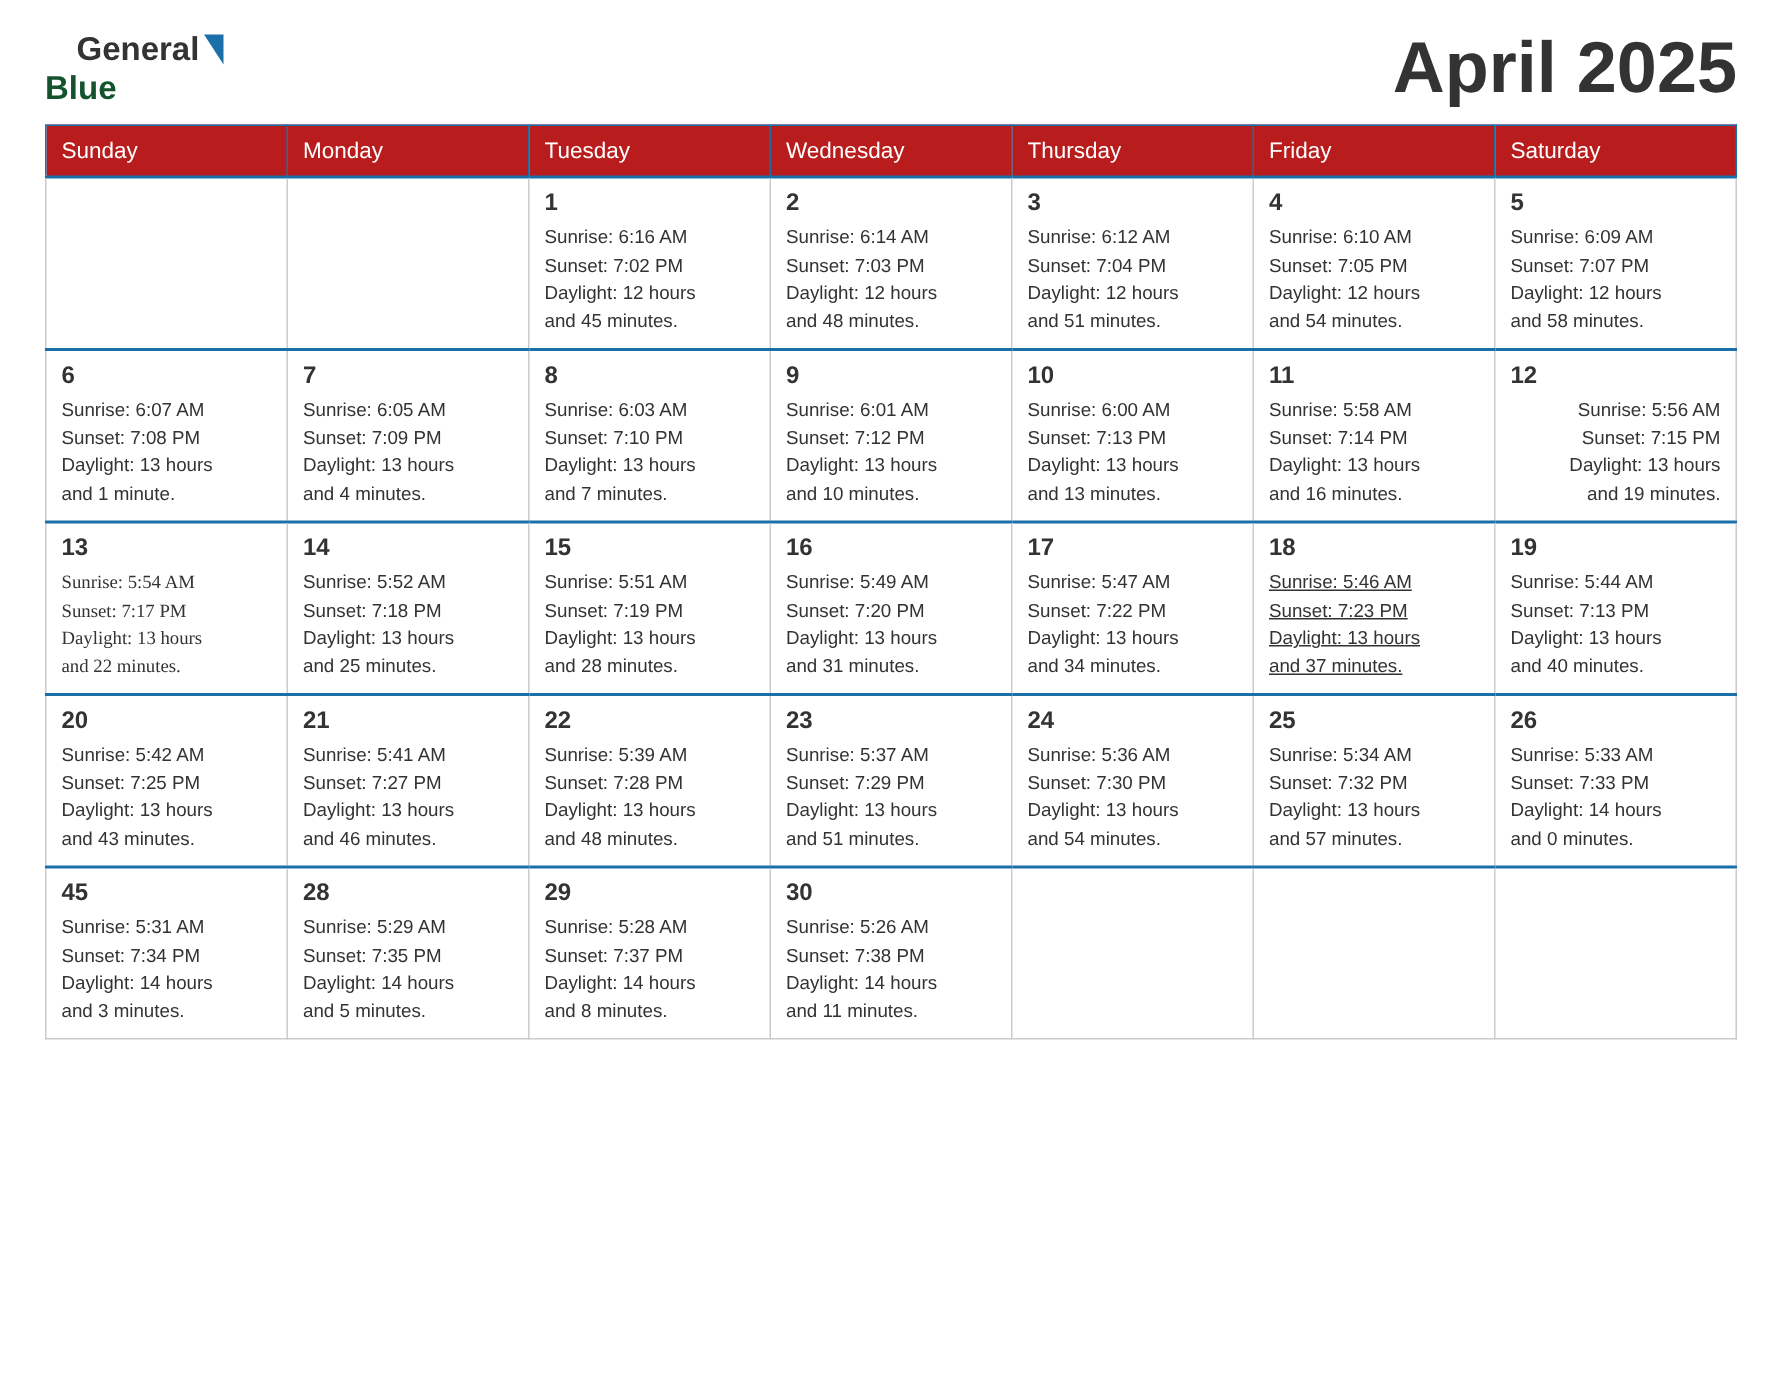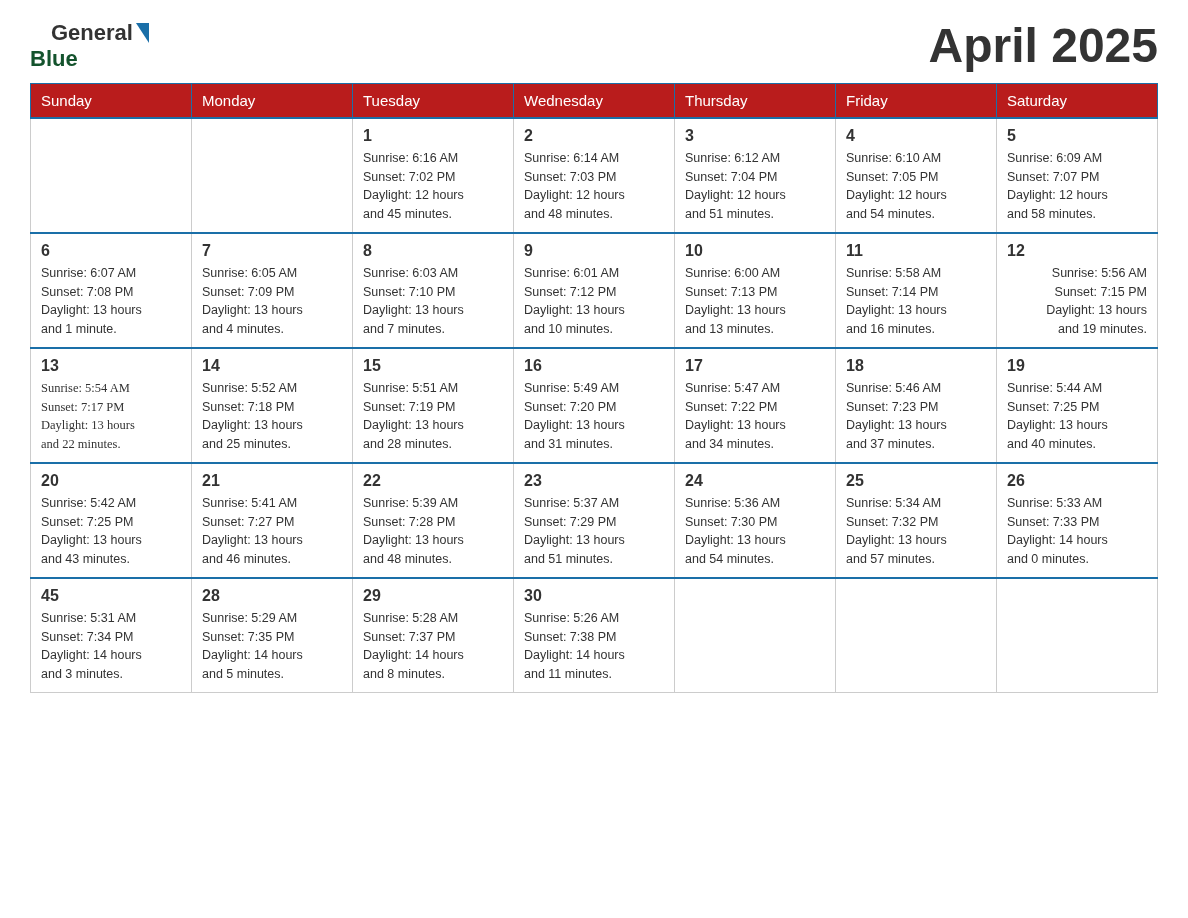--- a/index.html
+++ b/index.html
@@ -228,29 +228,29 @@
         </td>
         <td>
           <div class="day-number">17</div>
           <div class="day-info" style="white-space: pre-line;">Sunrise: 5:47 AM
 Sunset: 7:22 PM
 Daylight: 13 hours
 and 34 minutes.</div>
         </td>
         <td>
           <div class="day-number">18</div>
-          <div class="day-info" style="white-space: pre-line;">Sunrise: 5:46 AM
+          <div class="day-info" style="white-space: pre-line; text-decoration: underline;">Sunrise: 5:46 AM
 Sunset: 7:23 PM
 Daylight: 13 hours
 and 37 minutes.</div>
         </td>
         <td>
           <div class="day-number">19</div>
           <div class="day-info" style="white-space: pre-line;">Sunrise: 5:44 AM
-Sunset: 7:25 PM
+Sunset: 7:13 PM
 Daylight: 13 hours
 and 40 minutes.</div>
         </td>
       </tr>
       <tr>
         <td>
           <div class="day-number">20</div>
           <div class="day-info" style="white-space: pre-line;">Sunrise: 5:42 AM
 Sunset: 7:25 PM
 Daylight: 13 hours

